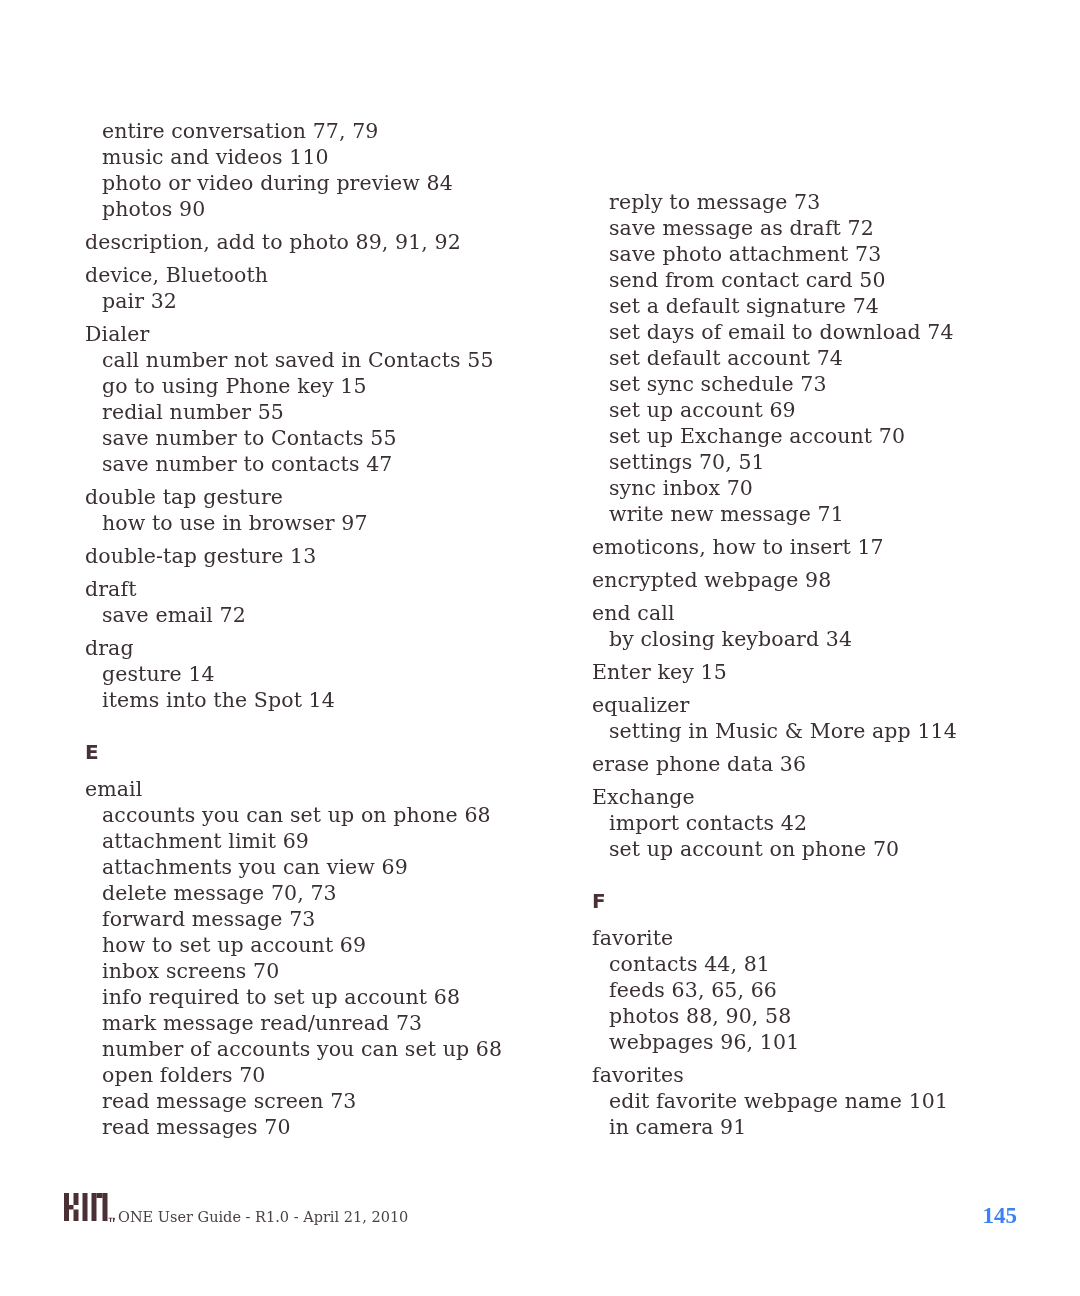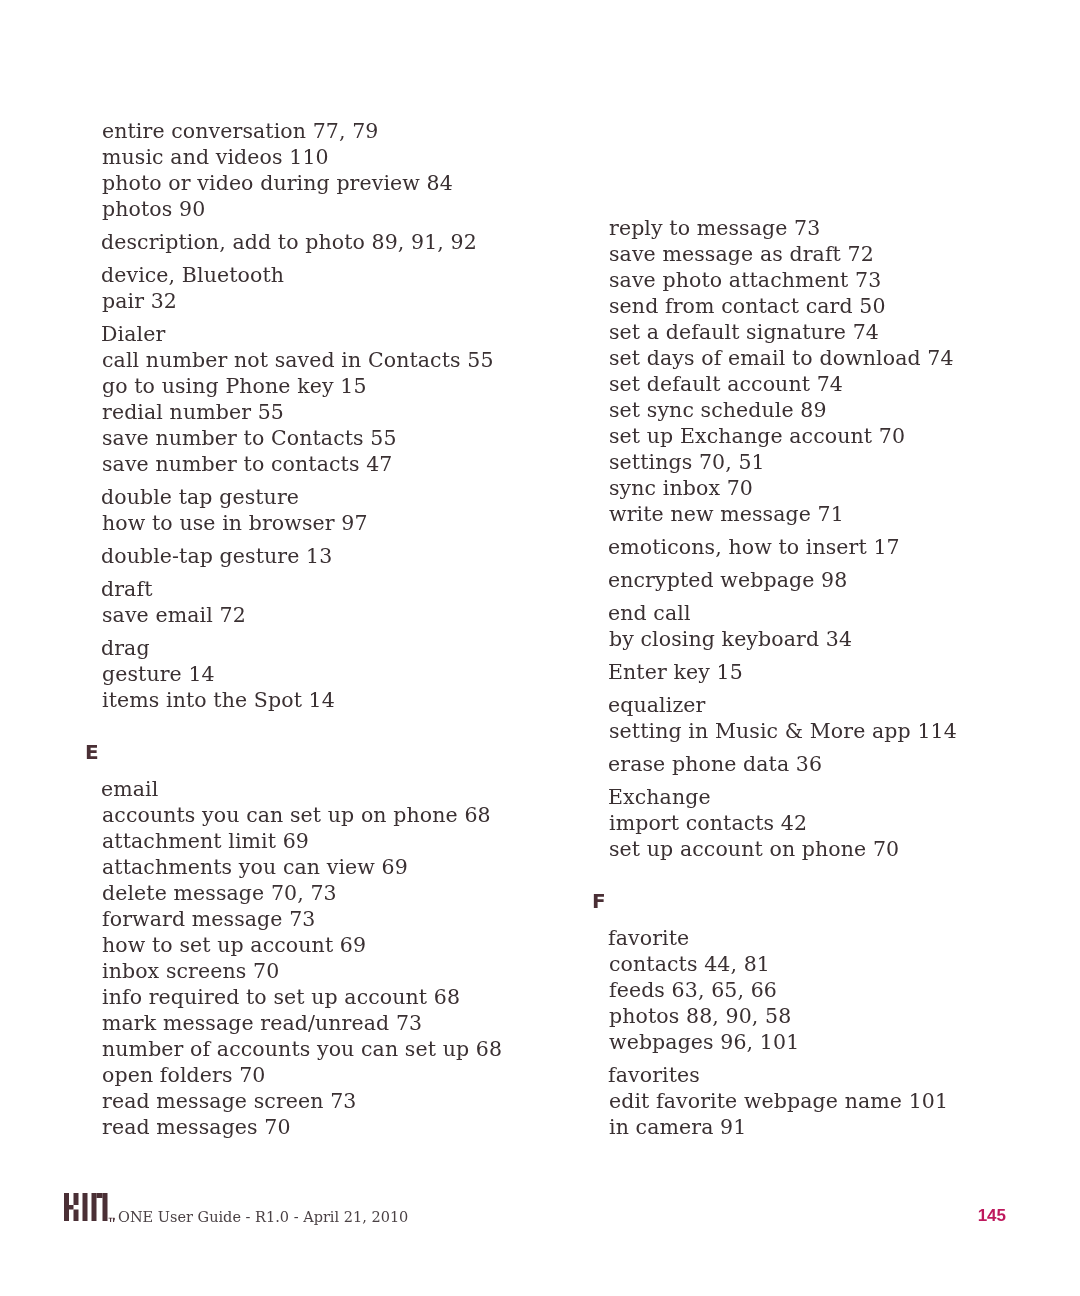--- a/index.html
+++ b/index.html
@@ -36,21 +36,21 @@
   
   .group { margin: 0 0 7px 0; }
   .group:last-child { margin-bottom: 0; }
 
   .entry {
     font-size: 20.5px;
     line-height: 26px;
     white-space: nowrap;
     letter-spacing: 0.1px;
   }
-  .entry.main { margin-left: 16px; }
+  .entry.main { margin-left: 0; }
   .entry.sub  { margin-left: 17px; }
 
   
   .letter-heading {
     font-family: "DejaVu Sans", "Liberation Sans", sans-serif;
     font-weight: bold;
     font-size: 20px;
     line-height: 26px;
     color: #4a2f35;
     margin: 26px 0 11px 0;
@@ -60,21 +60,21 @@
   .footer {
     position: absolute;
     left: 0;
     bottom: 0;
     width: 1080px;
     height: 115px;
   }
   .footer-inner {
     position: absolute;
     left: 63px;
-    right: 74px;
+    right: 63px;
     top: 10px;
     display: flex;
     align-items: flex-end;
     justify-content: space-between;
   }
   .footer-left {
     display: flex;
     align-items: flex-end;
   }
   .kin-logo {
@@ -85,25 +85,25 @@
   .footer-text {
     font-family: "DejaVu Serif", "Liberation Serif", serif;
     font-size: 14.5px;
     line-height: 16px;
     color: #4a4144;
     padding-bottom: 2px;
     margin-left: 3px;
     white-space: nowrap;
   }
   .page-number {
-    font-family: Liberation Sans, sans-serif;
+    font-family: Liberation Serif, serif;
     font-weight: bold;
-    font-size: 17px;
+    font-size: 23px;
     line-height: 18px;
-    color: #be185d;
+    color: #3b82f6;
     padding-bottom: 2px;
   }
 </style>
 </head>
 <body>
 
 <div class="page">
 
   <div class="columns">
     <div class="column left" id="col-0">
@@ -164,21 +164,22 @@
       </div>
     <div class="column right" id="col-1">
         <div class="group">
           <div class="entry sub">reply to message  73</div>
           <div class="entry sub">save message as draft  72</div>
           <div class="entry sub">save photo attachment  73</div>
           <div class="entry sub">send from contact card  50</div>
           <div class="entry sub">set a default signature  74</div>
           <div class="entry sub">set days of email to download  74</div>
           <div class="entry sub">set default account  74</div>
-          <div class="entry sub">set sync schedule  89</div>
+          <div class="entry sub">set sync schedule  73</div>
+          <div class="entry sub">set up account  69</div>
           <div class="entry sub">set up Exchange account  70</div>
           <div class="entry sub">settings  70, 51</div>
           <div class="entry sub">sync inbox  70</div>
           <div class="entry sub">write new message  71</div>
         </div>
         <div class="group">
           <div class="entry main">emoticons, how to insert  17</div>
         </div>
         <div class="group">
           <div class="entry main">encrypted webpage  98</div>

